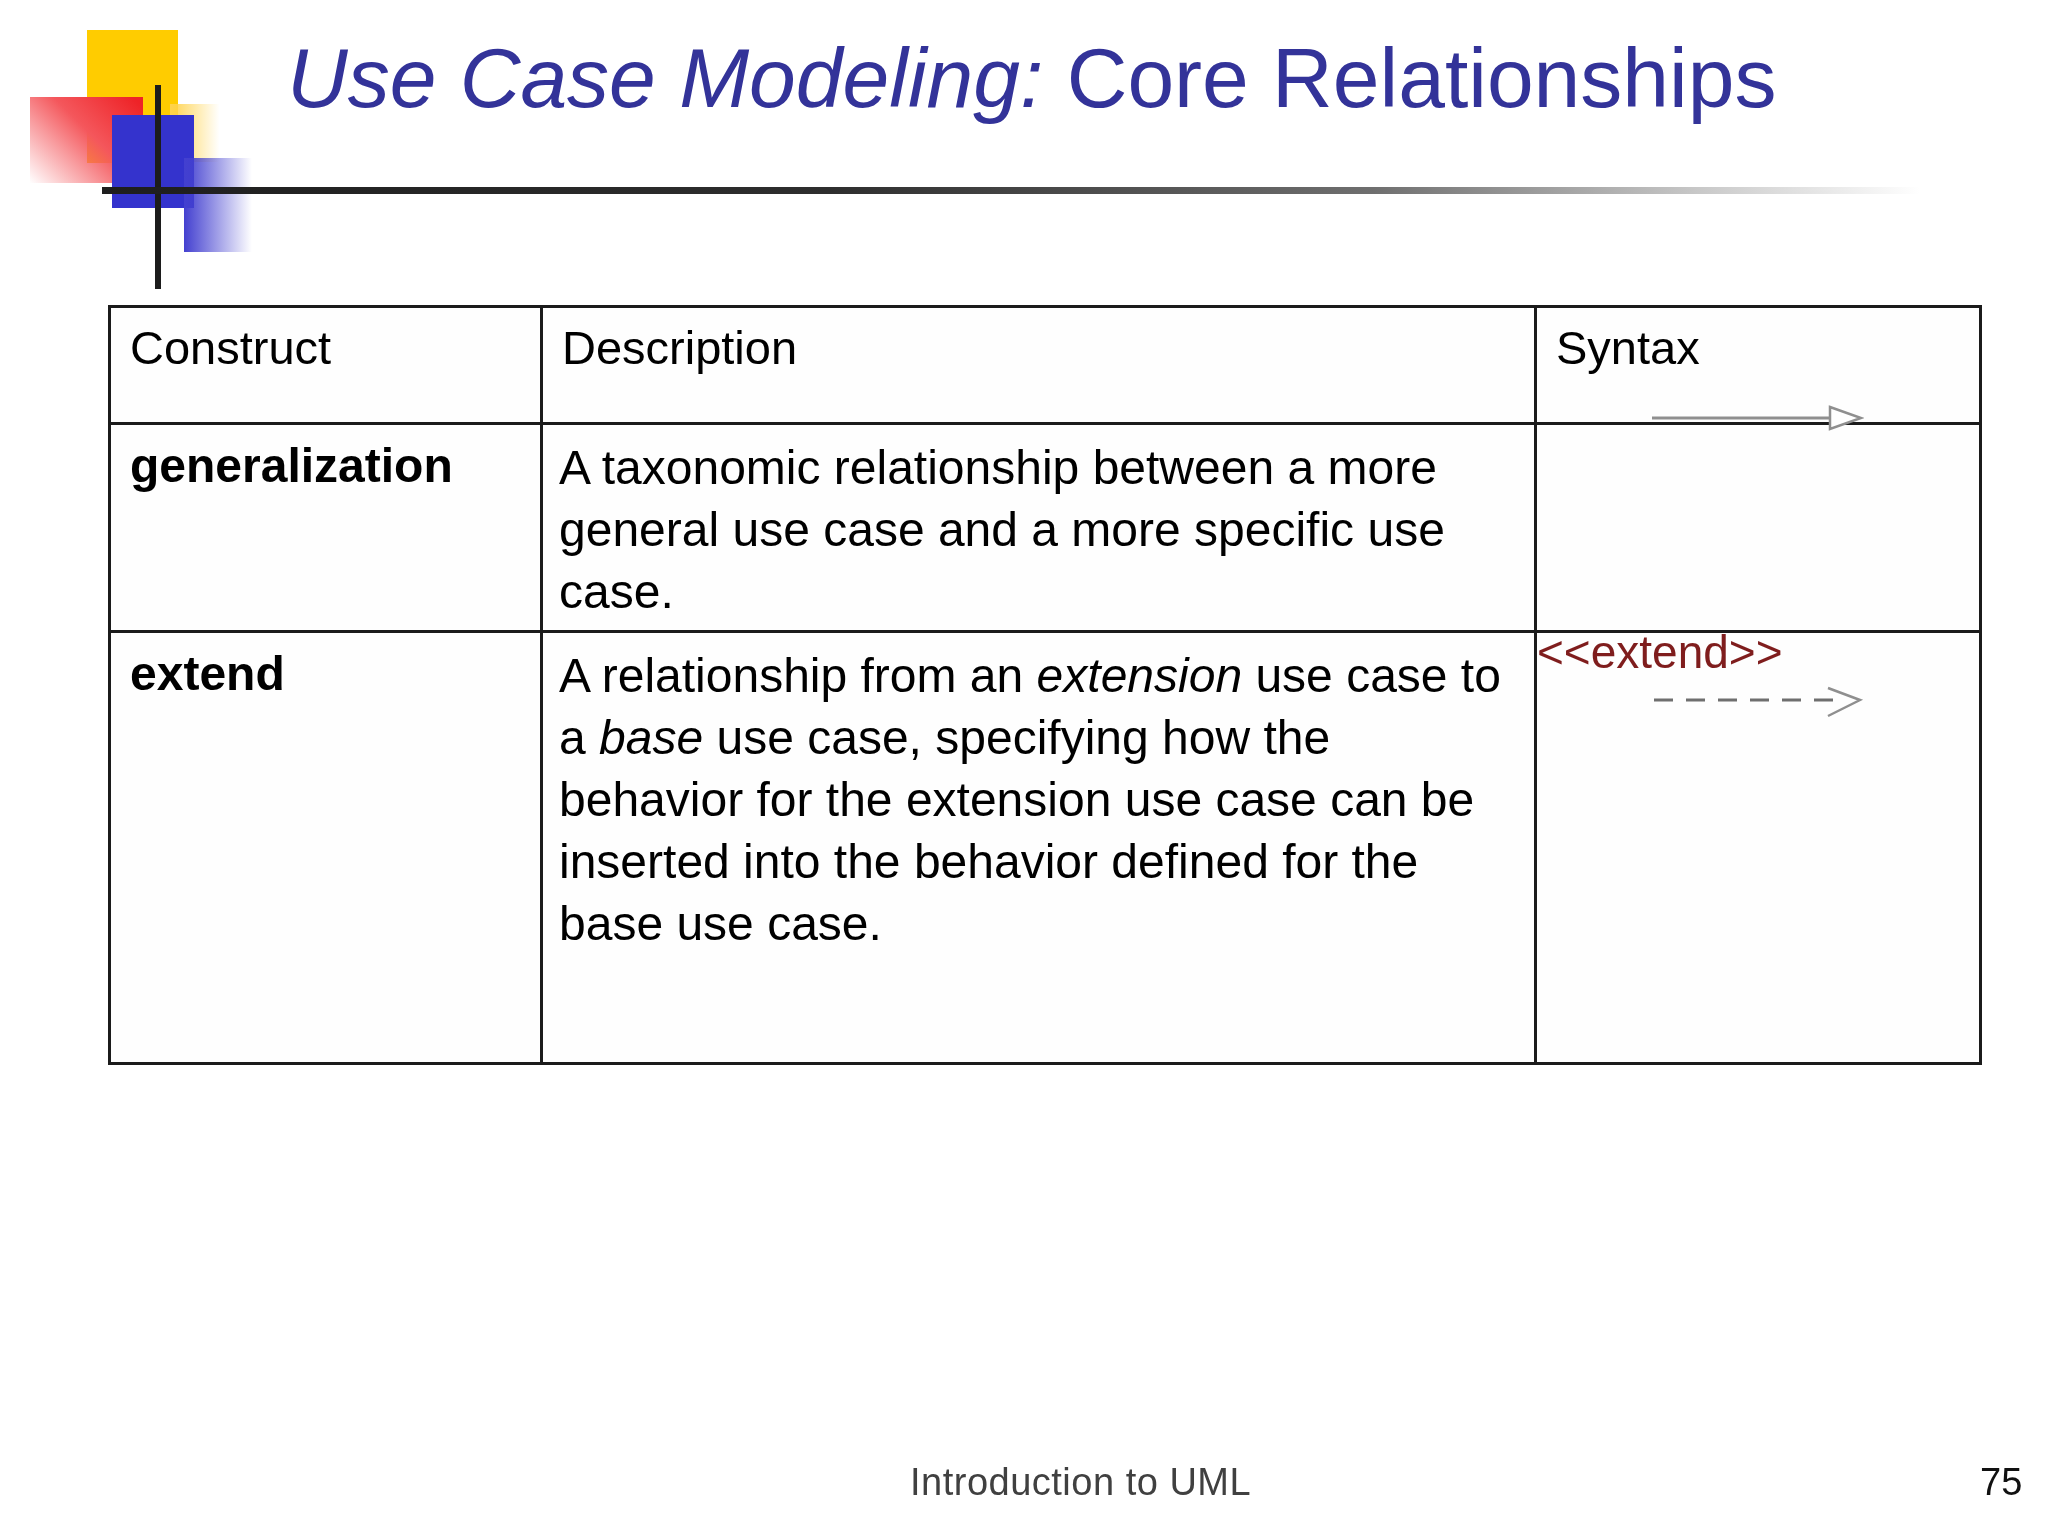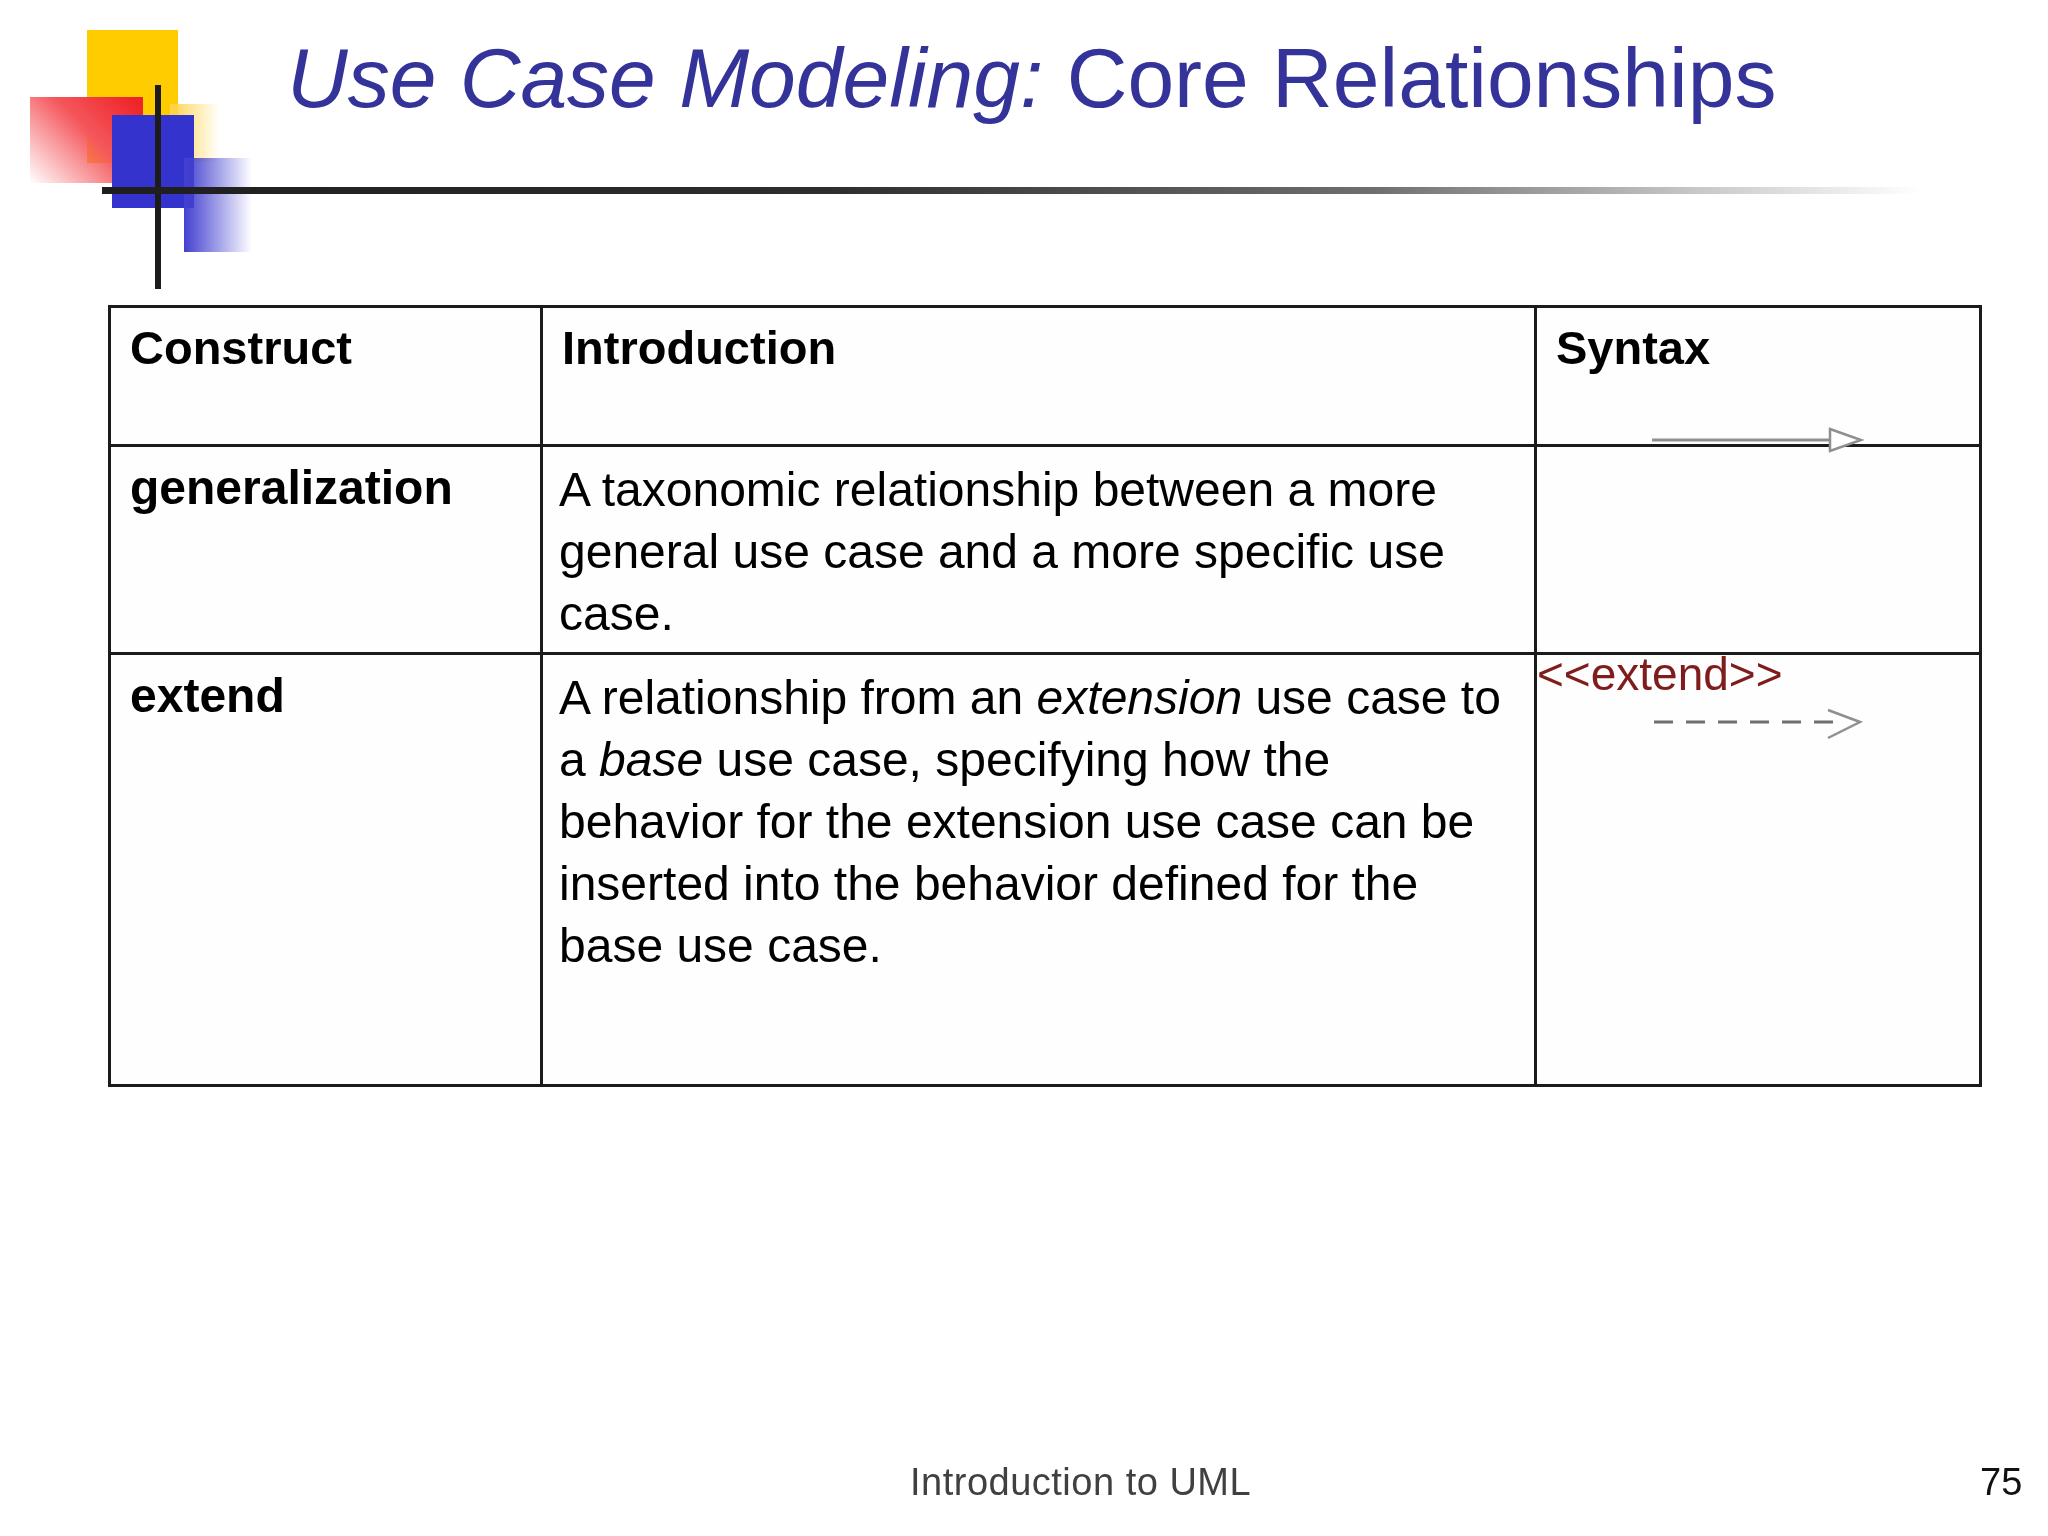--- a/index.html
+++ b/index.html
@@ -60,23 +60,23 @@
   .core-table col.c-construct  { width: 432px; }
   .core-table col.c-desc       { width: 994px; }
   .core-table col.c-syntax     { width: 445px; }
   .core-table td, .core-table th {
     border: 3px solid #1b1b1b;
     vertical-align: top;
     text-align: left;
     background: #fefefe;
   }
   .core-table th {
-    font-size: 47px; font-weight: 700;
+    font-size: 47px; font-weight: 400;
     padding: 12px 14px 0 19px;
-    height: 139px;
+    height: 117px;
   }
   .cell-construct {
     font-size: 48px; font-weight: 700;
     padding: 13px 10px 0 19px;
   }
   .cell-desc {
     font-size: 48px; font-weight: 400; line-height: 62px;
     padding: 12px 18px 0 16px;
     letter-spacing: 0;
   }
@@ -129,21 +129,21 @@
 
 <table class="core-table">
   <colgroup>
       <col class="c-construct">
       <col class="c-desc">
       <col class="c-syntax">
     </colgroup>
   <tbody>
       <tr class="row-header">
     <th>Construct</th>
-    <th>Introduction</th>
+    <th>Description</th>
     <th>Syntax</th>
   </tr>
 
 
   <tr class="row-generalization">
     <td class="cell-construct">generalization</td>
     <td class="cell-desc"><span>A taxonomic relationship between a more general use case and a more specific use case.</span></td>
     <td class="cell-syntax">
       <svg class="gen-arrow" width="212" height="28" viewBox="0 0 212 28">
         <line x1="0" y1="14" x2="178" y2="14" stroke="#8f8f8f" stroke-width="3"></line>

